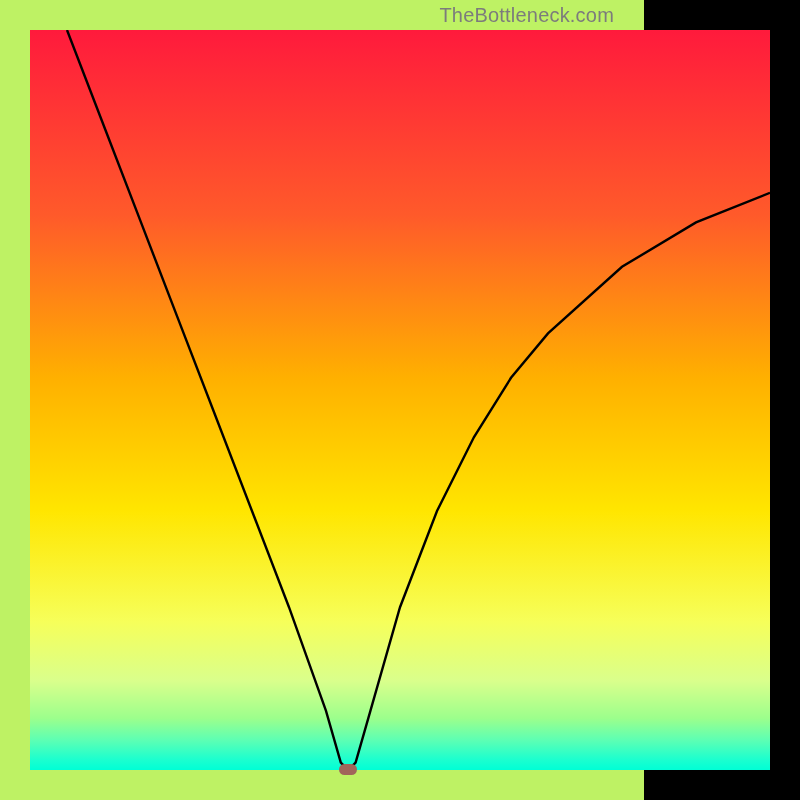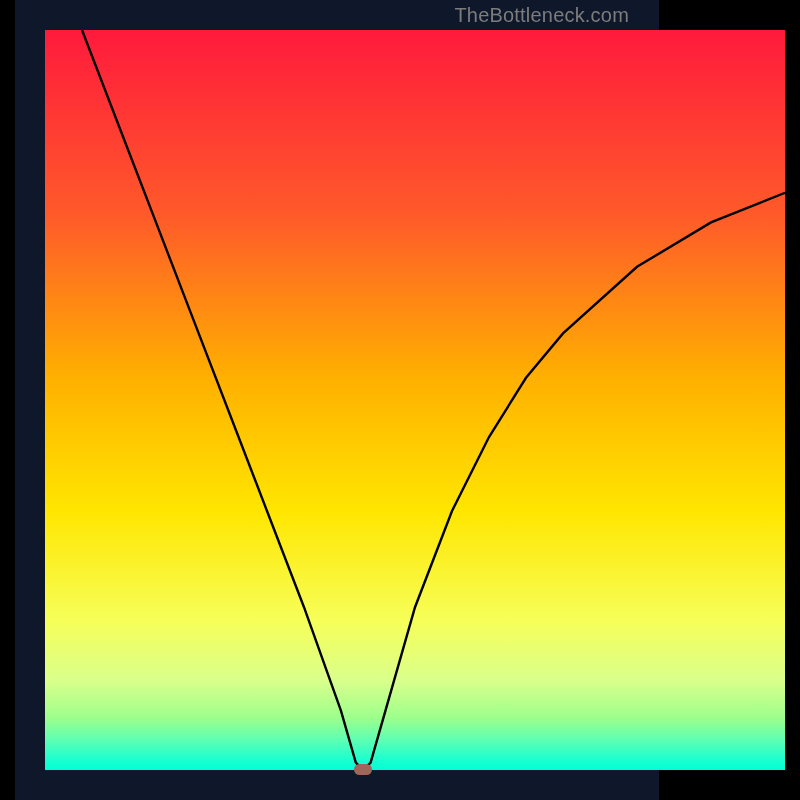--- a/index.html
+++ b/index.html
@@ -11,23 +11,22 @@
     font-family: Arial, Helvetica, sans-serif;
     position: relative;
     overflow: hidden;
   }
   .frame {
     position: absolute;
     top: 0;
     left: 0;
     width: 644px;
     height: 800px;
-    background: #0f172a;
+    background: #bef264;
     box-sizing: border-box;
-    margin-left: 15px;
   }
   .plot-area {
     position: absolute;
     top: 30px;
     left: 30px;
     width: 740px;
     height: 740px;
     background: linear-gradient(
       to bottom,
       #ff1a3c 0%,

